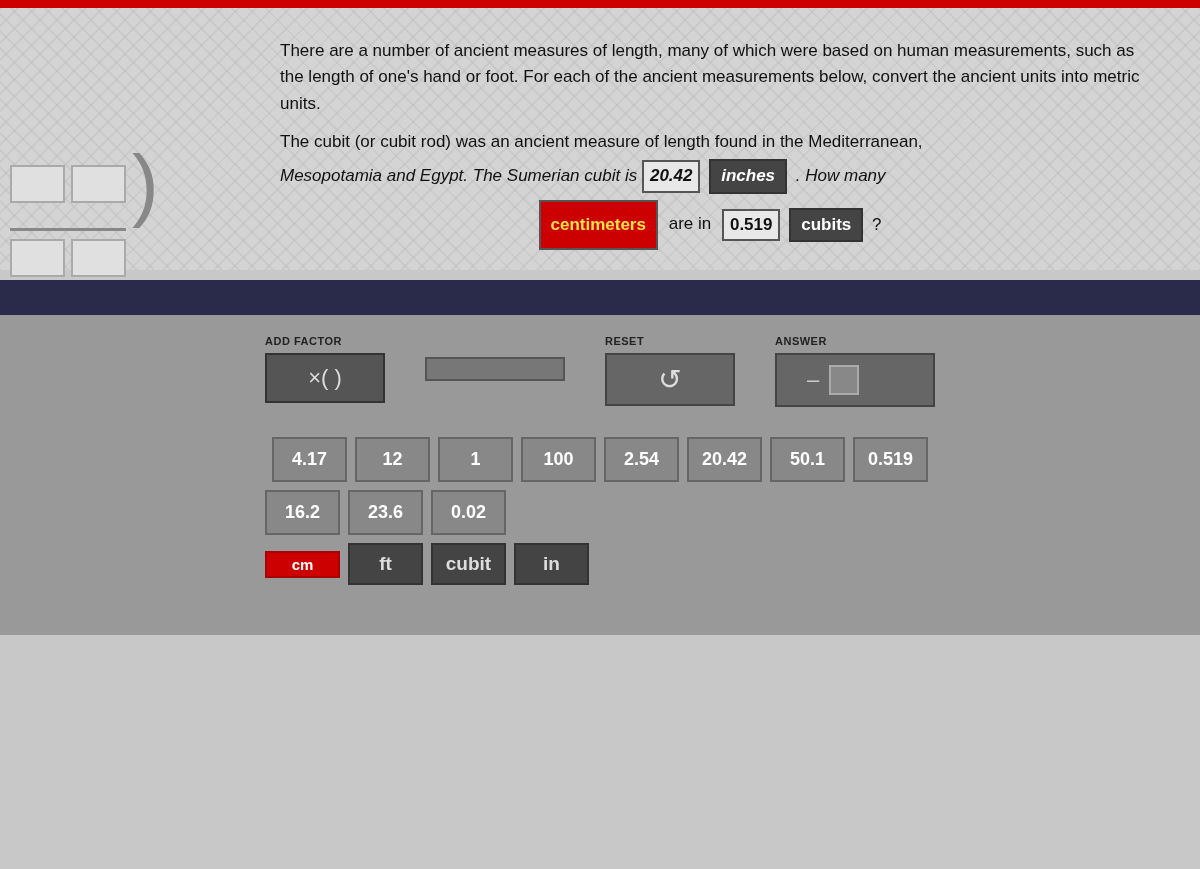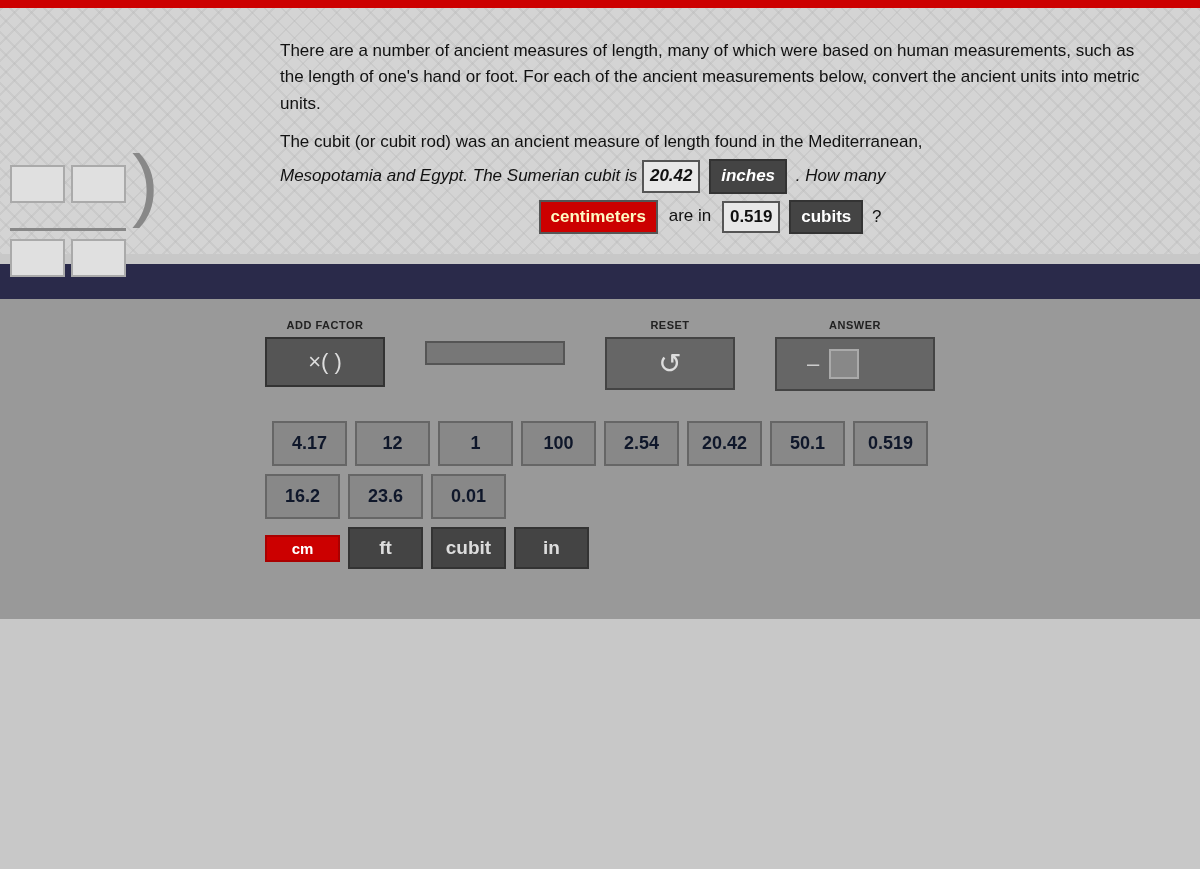--- a/index.html
+++ b/index.html
@@ -69,25 +69,25 @@
       background: #e8e8e8;
       font-size: 17px;
       font-weight: bold;
       color: #111;
       vertical-align: middle;
     }
 
     .inline-box-red {
       display: inline-block;
       border: 2px solid #555;
-      padding: 2px 10px;
+      padding: 10px 10px;
       background: #cc0000;
       font-size: 17px;
       font-weight: bold;
-      color: #fef9c3;
+      color: #fde047;
       vertical-align: middle;
     }
 
     .inline-box-dark {
       display: inline-block;
       border: 2px solid #333;
       padding: 2px 10px;
       background: #444;
       font-size: 17px;
       font-weight: bold;
@@ -148,21 +148,21 @@
     .controls-row {
       display: flex;
       align-items: flex-start;
       gap: 40px;
       margin-bottom: 30px;
     }
 
     .control-group {
       display: flex;
       flex-direction: column;
-      align-items: center;
+      align-items: flex-start;
       gap: 6px;
     }
 
     .control-label {
       font-size: 11px;
       font-weight: bold;
       color: #222;
       text-transform: uppercase;
       letter-spacing: 0.5px;
     }
@@ -230,21 +230,21 @@
       display: flex;
       align-items: center;
       gap: 8px;
       margin-bottom: 8px;
       justify-content: center;
     }
 
     .num-btn {
       background: #888;
       border: 2px solid #666;
-      color: #0f172a;
+      color: #ffffff;
       font-size: 18px;
       font-weight: bold;
       padding: 10px 8px;
       min-width: 75px;
       text-align: center;
       cursor: pointer;
     }
 
     .unit-btn-red {
       background: #cc0000;
@@ -354,21 +354,21 @@
       <button class="num-btn">1</button>
       <button class="num-btn">100</button>
       <button class="num-btn">2.54</button>
       <button class="num-btn">20.42</button>
       <button class="num-btn">50.1</button>
       <button class="num-btn">0.519</button>
     </div>
     <div class="numbers-row" style="padding-left: 235px; justify-content: flex-start;">
       <button class="num-btn">16.2</button>
       <button class="num-btn">23.6</button>
-      <button class="num-btn">0.01</button>
+      <button class="num-btn">0.02</button>
     </div>
     <div class="numbers-row" style="padding-left: 235px; justify-content: flex-start; margin-top: 5px;">
       <button class="unit-btn-red">cm</button>
       <button class="unit-btn-dark">ft</button>
       <button class="unit-btn-dark">cubit</button>
       <button class="unit-btn-dark">in</button>
     </div>
   </div>
 </div>
 

